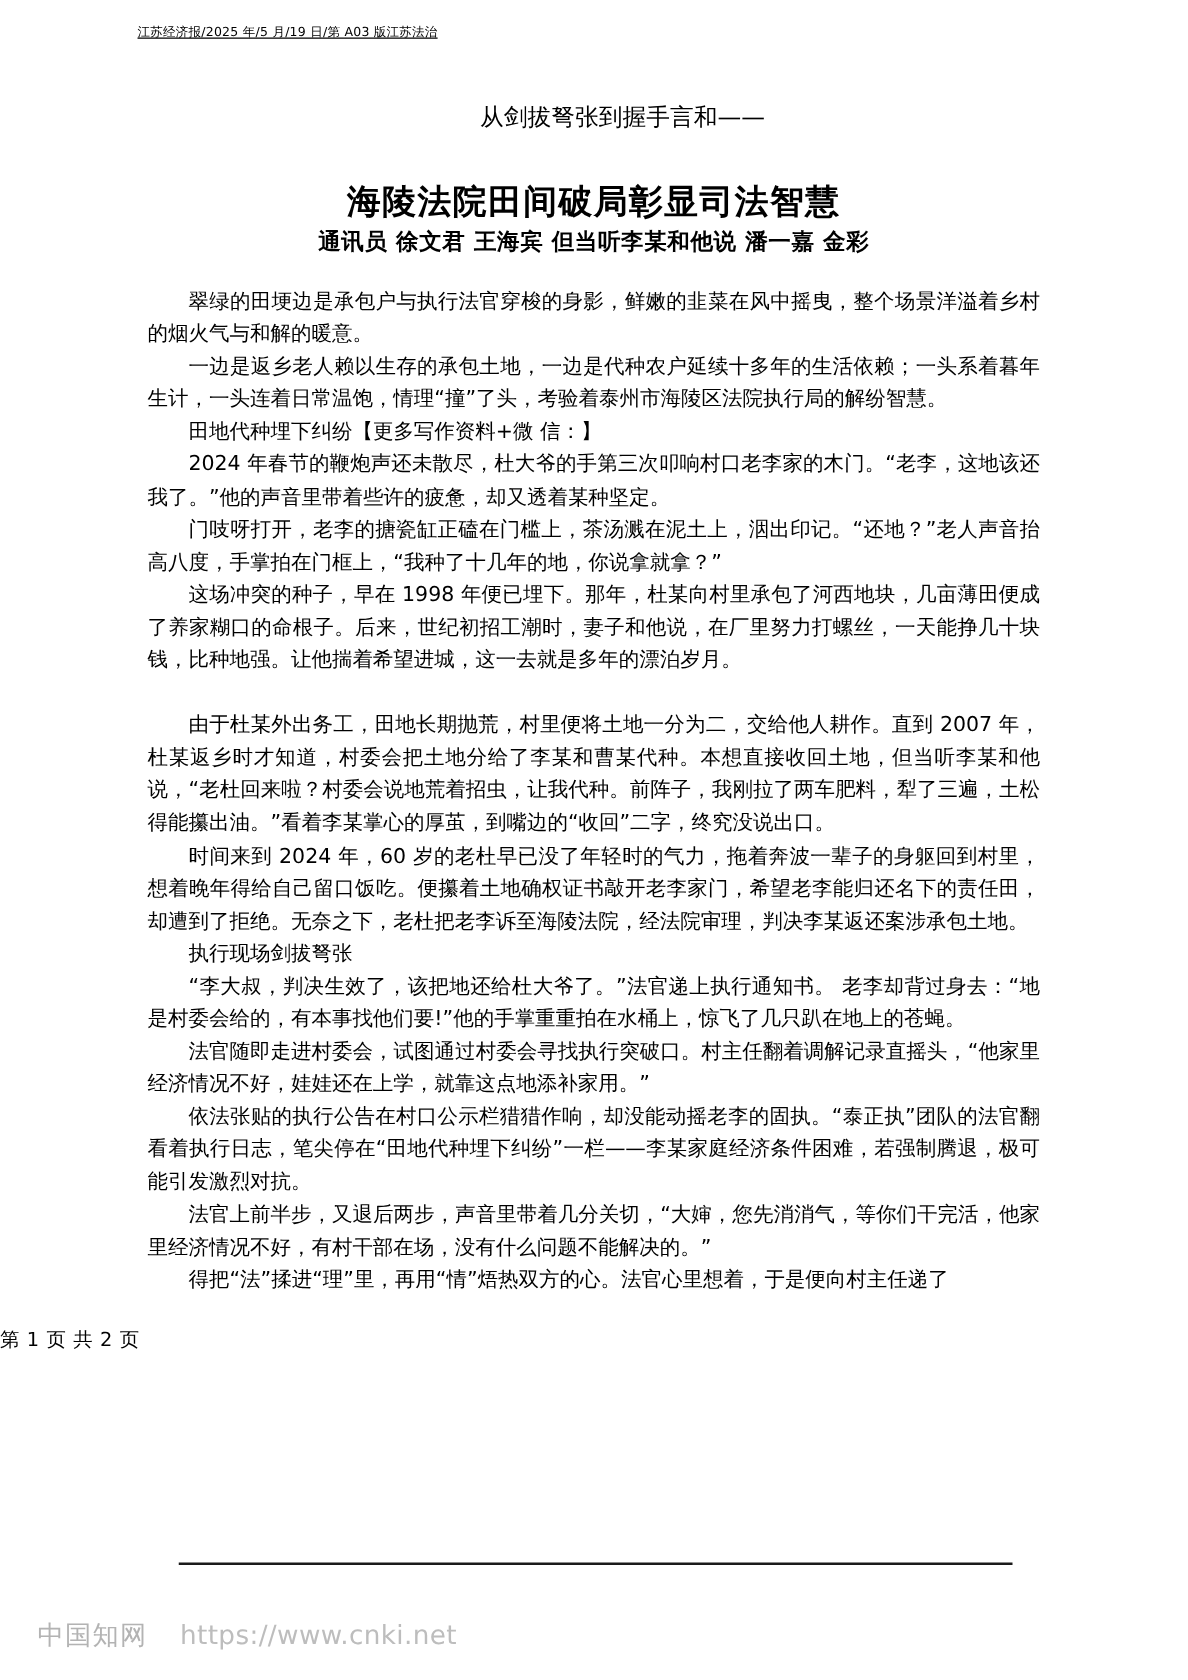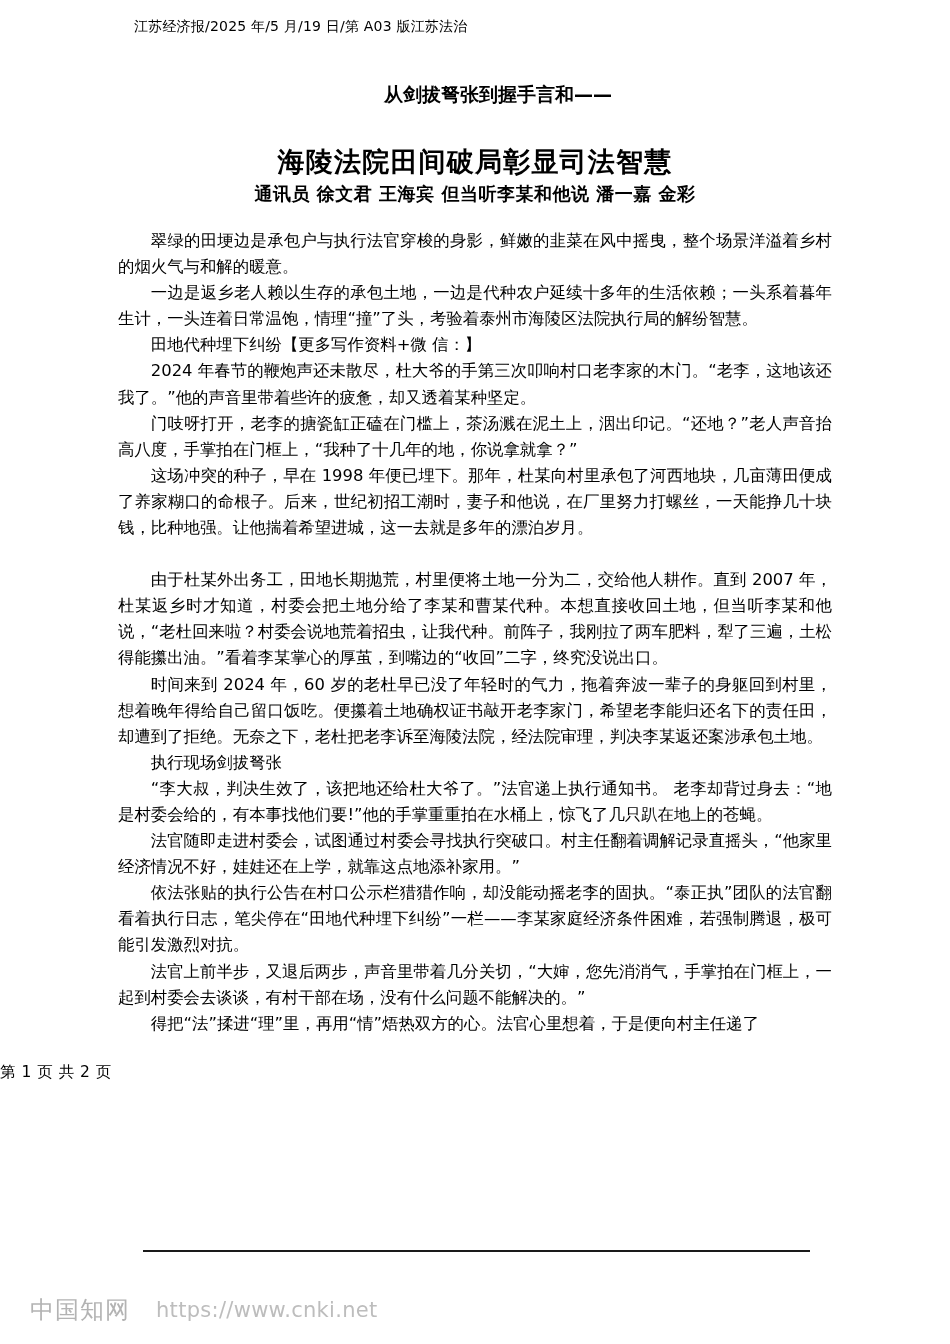--- a/index.html
+++ b/index.html
@@ -19,36 +19,37 @@
   .page {
     position: absolute;
     left: 0; top: 0;
     width: 950px;
     height: 1344px;
   }
 
   
   .masthead {
     position: absolute;
-    left: 134px;
+    left: 110px;
     top: 14px;
     width: 500px;
-    font-size: 14px;
+    font-size: 10px;
     line-height: 25px;
     letter-spacing: 0.2px;
+    text-decoration: underline;
   }
 
   
   .kicker {
     position: absolute;
     left: 0; right: 0;
     top: 80px;
     text-align: center;
     font-size: 19px;
-    font-weight: bold;
+    font-weight: normal;
     line-height: 28px;
     margin-left: 46px;
   }
   .headline {
     position: absolute;
     left: 0; right: 0;
     top: 125px;
     text-align: center;
     font-size: 27px;
     font-weight: bold;
@@ -107,21 +108,21 @@
 
   
   .watermark {
     position: absolute;
     left: 30px;
     top: 1294px;
     display: flex;
     align-items: center;
   }
   .wm-logo {
-    font-size: 24px;
+    font-size: 21px;
     color: #b3b3b3;
     letter-spacing: 1px;
     white-space: nowrap;
   }
   .wm-url {
     margin-left: 26px;
     font-size: 21px;
     color: #bdbdbd;
     letter-spacing: 0.3px;
     white-space: nowrap;
@@ -146,21 +147,21 @@
     <p>田地代种埋下纠纷【更多写作资料+微 信：】</p>
     <p>2024 年春节的鞭炮声还未散尽，杜大爷的手第三次叩响村口老李家的木门。“老李，这地该还我了。”他的声音里带着些许的疲惫，却又透着某种坚定。</p>
     <p>门吱呀打开，老李的搪瓷缸正磕在门槛上，茶汤溅在泥土上，洇出印记。“还地？”老人声音抬高八度，手掌拍在门框上，“我种了十几年的地，你说拿就拿？”</p>
     <p class="gap-after">这场冲突的种子，早在 1998 年便已埋下。那年，杜某向村里承包了河西地块，几亩薄田便成了养家糊口的命根子。后来，世纪初招工潮时，妻子和他说，在厂里努力打螺丝，一天能挣几十块钱，比种地强。让他揣着希望进城，这一去就是多年的漂泊岁月。</p>
     <p>由于杜某外出务工，田地长期抛荒，村里便将土地一分为二，交给他人耕作。直到 2007 年，杜某返乡时才知道，村委会把土地分给了李某和曹某代种。本想直接收回土地，但当听李某和他说，“老杜回来啦？村委会说地荒着招虫，让我代种。前阵子，我刚拉了两车肥料，犁了三遍，土松得能攥出油。”看着李某掌心的厚茧，到嘴边的“收回”二字，终究没说出口。</p>
     <p>时间来到 2024 年，60 岁的老杜早已没了年轻时的气力，拖着奔波一辈子的身躯回到村里，想着晚年得给自己留口饭吃。便攥着土地确权证书敲开老李家门，希望老李能归还名下的责任田，却遭到了拒绝。无奈之下，老杜把老李诉至海陵法院，经法院审理，判决李某返还案涉承包土地。</p>
     <p>执行现场剑拔弩张</p>
     <p>“李大叔，判决生效了，该把地还给杜大爷了。”法官递上执行通知书。 老李却背过身去：“地是村委会给的，有本事找他们要!”他的手掌重重拍在水桶上，惊飞了几只趴在地上的苍蝇。</p>
     <p>法官随即走进村委会，试图通过村委会寻找执行突破口。村主任翻着调解记录直摇头，“他家里经济情况不好，娃娃还在上学，就靠这点地添补家用。”</p>
     <p>依法张贴的执行公告在村口公示栏猎猎作响，却没能动摇老李的固执。“泰正执”团队的法官翻看着执行日志，笔尖停在“田地代种埋下纠纷”一栏——李某家庭经济条件困难，若强制腾退，极可能引发激烈对抗。</p>
-    <p>法官上前半步，又退后两步，声音里带着几分关切，“大婶，您先消消气，手掌拍在门框上，一起到村委会去谈谈，有村干部在场，没有什么问题不能解决的。”</p>
+    <p>法官上前半步，又退后两步，声音里带着几分关切，“大婶，您先消消气，等你们干完活，他家里经济情况不好，有村干部在场，没有什么问题不能解决的。”</p>
     <p>得把“法”揉进“理”里，再用“情”焐热双方的心。法官心里想着，于是便向村主任递了</p>
   </div>
 
   <div class="page-number">第 1 页 共 2 页</div>
 
   <div class="bottom-rule"></div>
 
   <div class="watermark">
     <span class="wm-logo">中国知网</span>
     <span class="wm-url">https://www.cnki.net</span>

